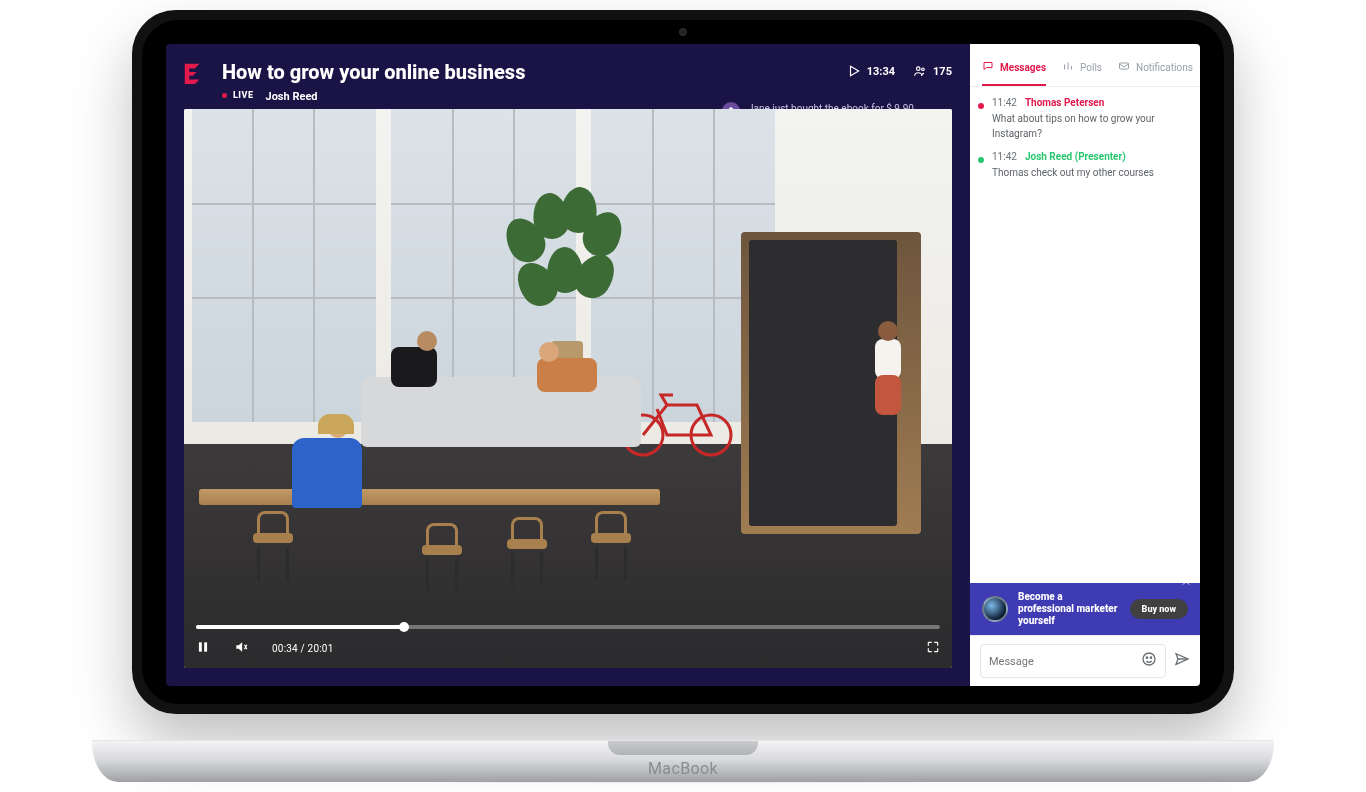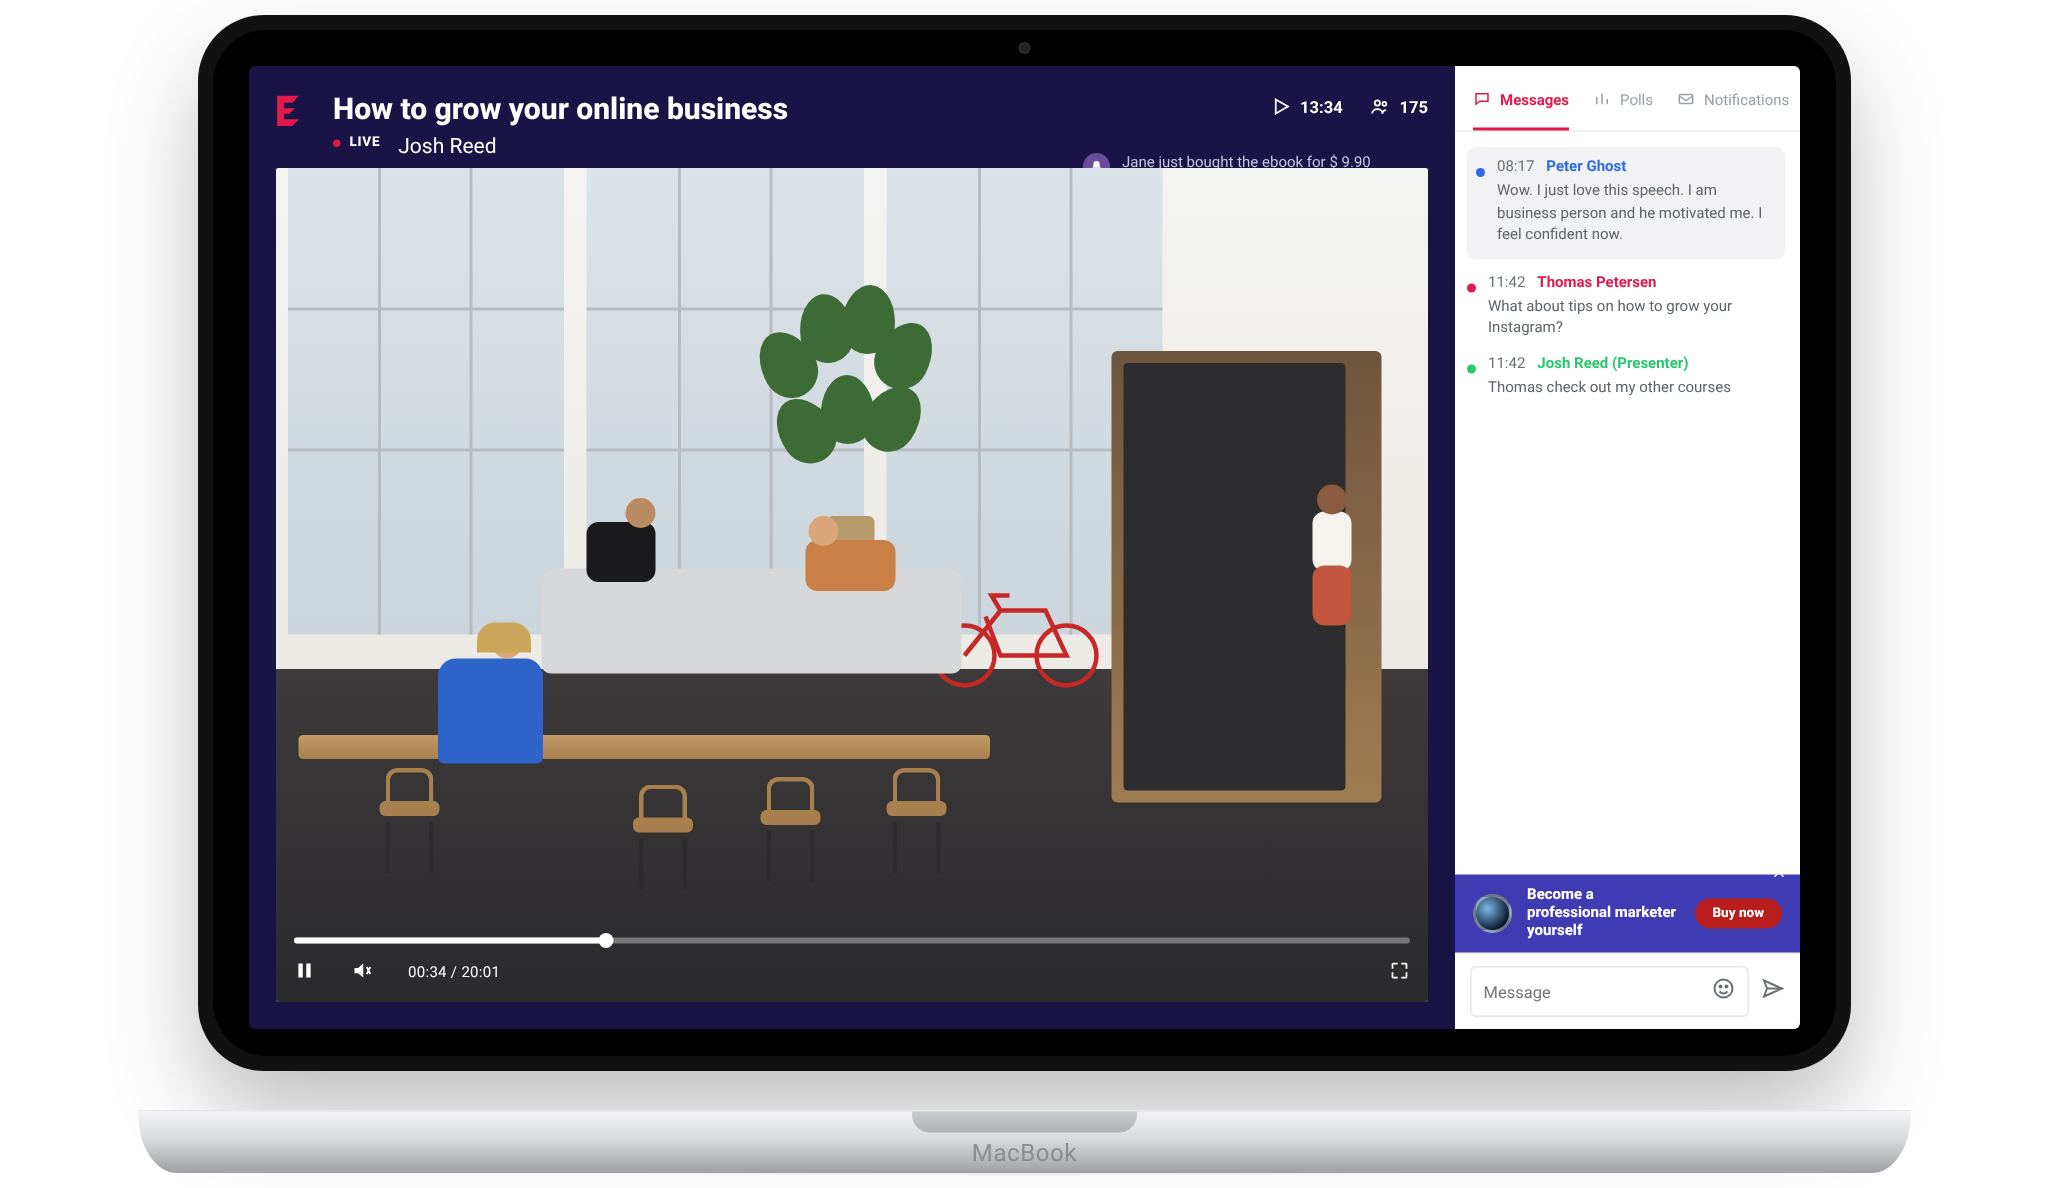--- a/index.html
+++ b/index.html
@@ -23,21 +23,21 @@
 
   
   .hdr{display:flex;align-items:flex-start;padding:16px 18px 6px 16px;}
   .logo{width:22px;height:28px;color:#e21a4c;flex:0 0 auto;margin-right:18px;margin-top:2px;}
   .titleblk{flex:1;}
   .title{font-size:20px;font-weight:800;}
   .meta{display:flex;align-items:flex-start;gap:12px;margin-top:6px;}
   .live-badge{display:flex;align-items:center;gap:6px;}
   .dot-live{width:5px;height:5px;border-radius:50%;background:#e21a4c;}
   .live-txt{font-size:9px;font-weight:800;letter-spacing:.5px;}
-  .presenter{font-size:14px;font-weight:400;}
+  .presenter{font-size:11px;font-weight:700;}
   .hdr-stats{display:flex;align-items:center;gap:18px;margin-top:4px;}
   .stat{display:flex;align-items:center;gap:6px;font-size:11px;font-weight:700;}
   .stat svg{width:14px;height:14px;stroke:#fff;fill:none;stroke-width:2;}
 
   
   .toasts{position:absolute;right:18px;top:58px;display:flex;flex-direction:column;gap:8px;max-width:230px;}
   .toast{display:flex;align-items:flex-start;gap:8px;font-size:10px;line-height:1.35;color:#c9c6e3;}
   .toast .ico{width:18px;height:18px;border-radius:50%;display:flex;align-items:center;justify-content:center;flex:0 0 auto;}
   .toast .ico svg{width:10px;height:10px;fill:#fff;}
 
@@ -98,21 +98,21 @@
   .mtime{color:#6b7075;}
   .mname{font-weight:700;}
   .mtext{font-size:10px;color:#5e6368;margin-top:4px;line-height:1.45;}
   .msg.hi{background:#f2f2f4;border-radius:6px;padding:8px 8px 8px 0;}
   .msg.hi .ind{margin-left:6px;}
 
   
   .offer{background:#3f3bb3;color:#fff;display:flex;align-items:center;gap:10px;padding:8px 12px;position:relative;}
   .offer .thumb{width:26px;height:26px;border-radius:50%;background:radial-gradient(circle at 35% 35%,#7db8e8 0%,#0c1e33 70%);border:2px solid rgba(255,255,255,.4);flex:0 0 auto;}
   .offer .txt{font-size:10px;font-weight:800;line-height:1.2;flex:1;}
-  .offer .buy{background:#b91c1c;color:#fff;border:none;font-size:9px;font-weight:800;padding:5px 12px;border-radius:12px;cursor:pointer;}
+  .offer .buy{background:#404040;color:#fff;border:none;font-size:9px;font-weight:800;padding:5px 12px;border-radius:12px;cursor:pointer;}
   .offer .up{position:absolute;right:4px;top:-10px;width:20px;height:20px;border-radius:4px;display:flex;align-items:center;justify-content:center;}
   .offer .up svg{width:12px;height:12px;stroke:#fff;fill:none;stroke-width:2;}
 
   
   .composer{display:flex;align-items:center;gap:8px;border-top:1px solid #eee;padding:8px 10px;}
   .composer .in{flex:1;border:1px solid #e5e6e8;border-radius:4px;display:flex;align-items:center;padding:6px 8px;}
   .composer input{border:none;outline:none;flex:1;font-size:11px;}
   .composer svg{width:16px;height:16px;stroke:#6b7075;fill:none;stroke-width:2;}
   .composer .send{cursor:pointer;}
   .composer .emoji{cursor:pointer;}
@@ -323,30 +323,20 @@
    </div>
                 <div class="tab ">
      <span><svg viewBox="0 0 24 24">
                       <rect x="3" y="6" width="18" height="12" rx="2"></rect>
                       <path d="M3 8l9 6 9-6"></path>
                     </svg></span>
      <span>Notifications</span>
    </div>
               </div>
             <div class="msgs" id="msgs">
-                <div class="msg hi">
-     <div class="ind" style="background:#2b6be6"></div>
-     <div class="mbody">
-       <div class="mhead">
-         <span class="mtime">08:17</span>
-         <span class="mname" style="color:#2b6be6">Peter Ghost</span>
-       </div>
-       <div class="mtext">Wow. I just love this speech. I am business person and he motivated me. I feel confident now.</div>
-     </div>
-   </div>
                 <div class="msg ">
      <div class="ind" style="background:#e21a4c"></div>
      <div class="mbody">
        <div class="mhead">
          <span class="mtime">11:42</span>
          <span class="mname" style="color:#e21a4c">Thomas Petersen</span>
        </div>
        <div class="mtext">What about tips on how to grow your Instagram?</div>
      </div>
    </div>

